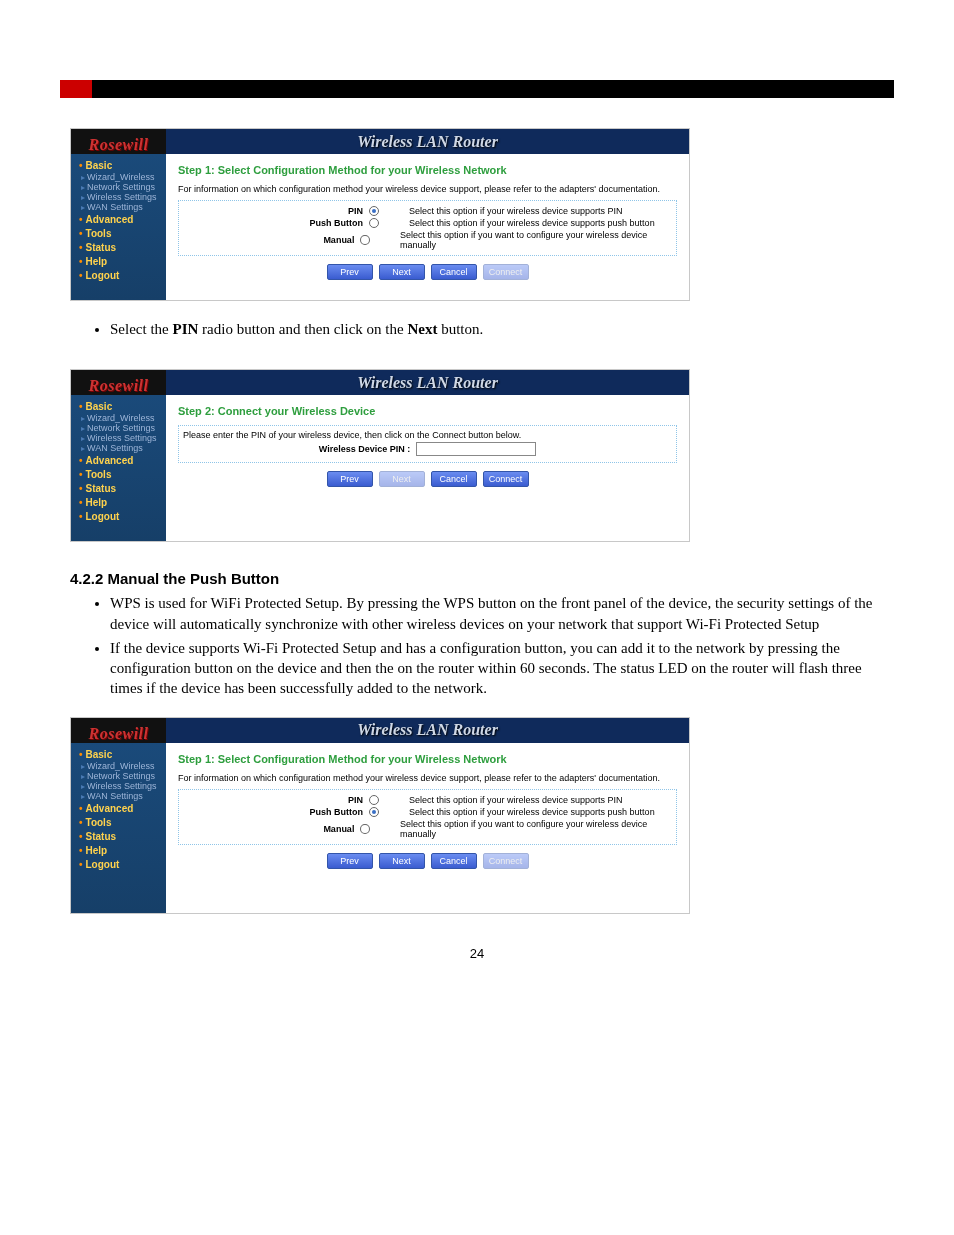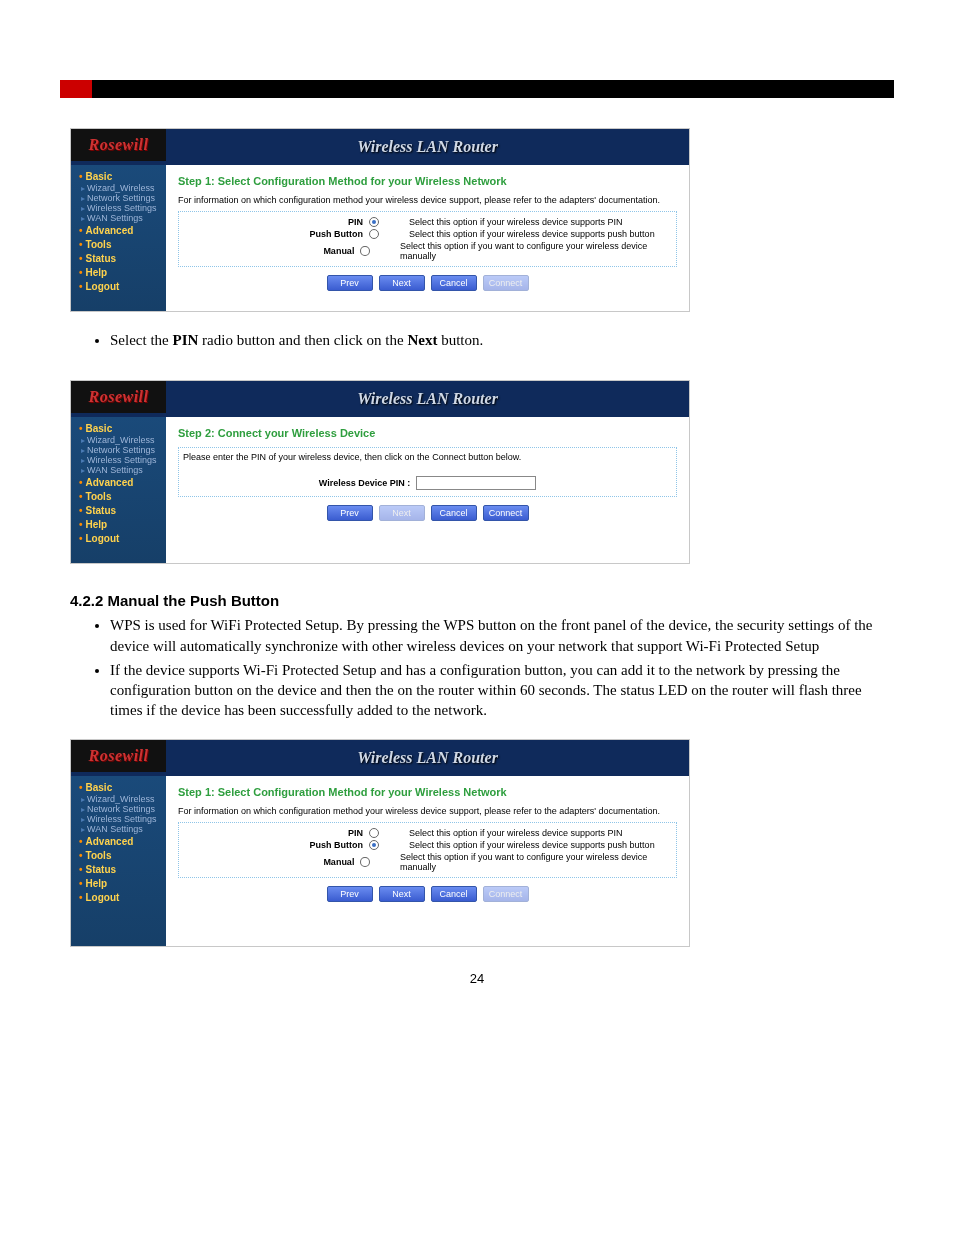--- a/index.html
+++ b/index.html
@@ -14,21 +14,21 @@
   .topbar { height: 18px; background: #000; }
   .topbar .redseg { width: 32px; height: 18px; background: #c00; display: inline-block; }
 
   .router-panel {
     width: 620px;
     margin: 30px 0 18px 10px;
     border: 1px solid #c8c8c8;
     background: #fff;
     font-size: 10px;
   }
-  .rp-header { display: flex; height: 36px; background: #0f2a5b; }
+  .rp-header { display: flex; height: 25px; background: #0f2a5b; }
   .rp-brand {
     width: 95px; height: 32px; background: #111;
     color: #c33; font-style: italic; font-family: Georgia, serif;
     font-size: 16px; font-weight: bold; display: flex; align-items: center;
     justify-content: center; letter-spacing: .5px;
     text-shadow: 1px 1px 0 #700;
   }
   .rp-title {
     flex: 1; color: #cfd8e6; font-family: Georgia, 'Times New Roman', serif;
     font-style: italic; font-size: 16px; font-weight: bold;
@@ -79,21 +79,21 @@
   }
   .btn.disabled { opacity: .45; color: #ddd; }
   .pin-row { display:flex; align-items:center; gap:6px; justify-content:center; padding:2px 0;}
   .pin-label { font-size:9px; font-weight:bold; }
   .pin-input { width:120px; height:14px; border:1px solid #888; font-size:9px; }
 
   .doc-text { margin: 6px 0 0 10px; font-family: Liberation Serif, serif; }
   .doc-text ul { list-style: disc; padding-left: 40px; }
   .doc-text li { margin: 4px 0; line-height: 1.35; }
   .section-head { font-weight: bold; margin: 28px 0 2px 10px; font-size: 15px; }
-  .page-number { text-align: center; font-size: 13px; margin-top: 24px; }
+  .page-number { text-align: center; font-size: 13px; margin-top: 32px; }
 </style>
 </head>
 <body>
 
 <div class="page">
   <div class="topbar"><span class="redseg"></span></div>
 
   <div class="router-panel">
     <div class="rp-header">
       <div class="rp-brand">Rosewill</div>
@@ -164,21 +164,21 @@
         <div class="nav-sub">WAN Settings</div>
         <div class="nav-major">Advanced</div>
         <div class="nav-major">Tools</div>
         <div class="nav-major">Status</div>
         <div class="nav-major">Help</div>
         <div class="nav-major">Logout</div>
       </div>
       <div class="rp-content">
         <div class="step-title">Step 2: Connect your Wireless Device</div>
         <div class="dotbox" style="text-align:left;">
-          <div class="info-line" style="margin:0 0 12px 0;">Please enter the PIN of your wireless device, then click on the Connect button below.</div>
+          <div class="info-line" style="margin:0 0 0 0;">Please enter the PIN of your wireless device, then click on the Connect button below.</div>
           <div class="pin-row">
             <span class="pin-label">Wireless Device PIN :</span>
             <input class="pin-input" style="">
           </div>
         </div>
         <div class="btnrow">
           <span class="btn">Prev</span>
           <span class="btn disabled">Next</span>
           <span class="btn">Cancel</span>
           <span class="btn">Connect</span>

